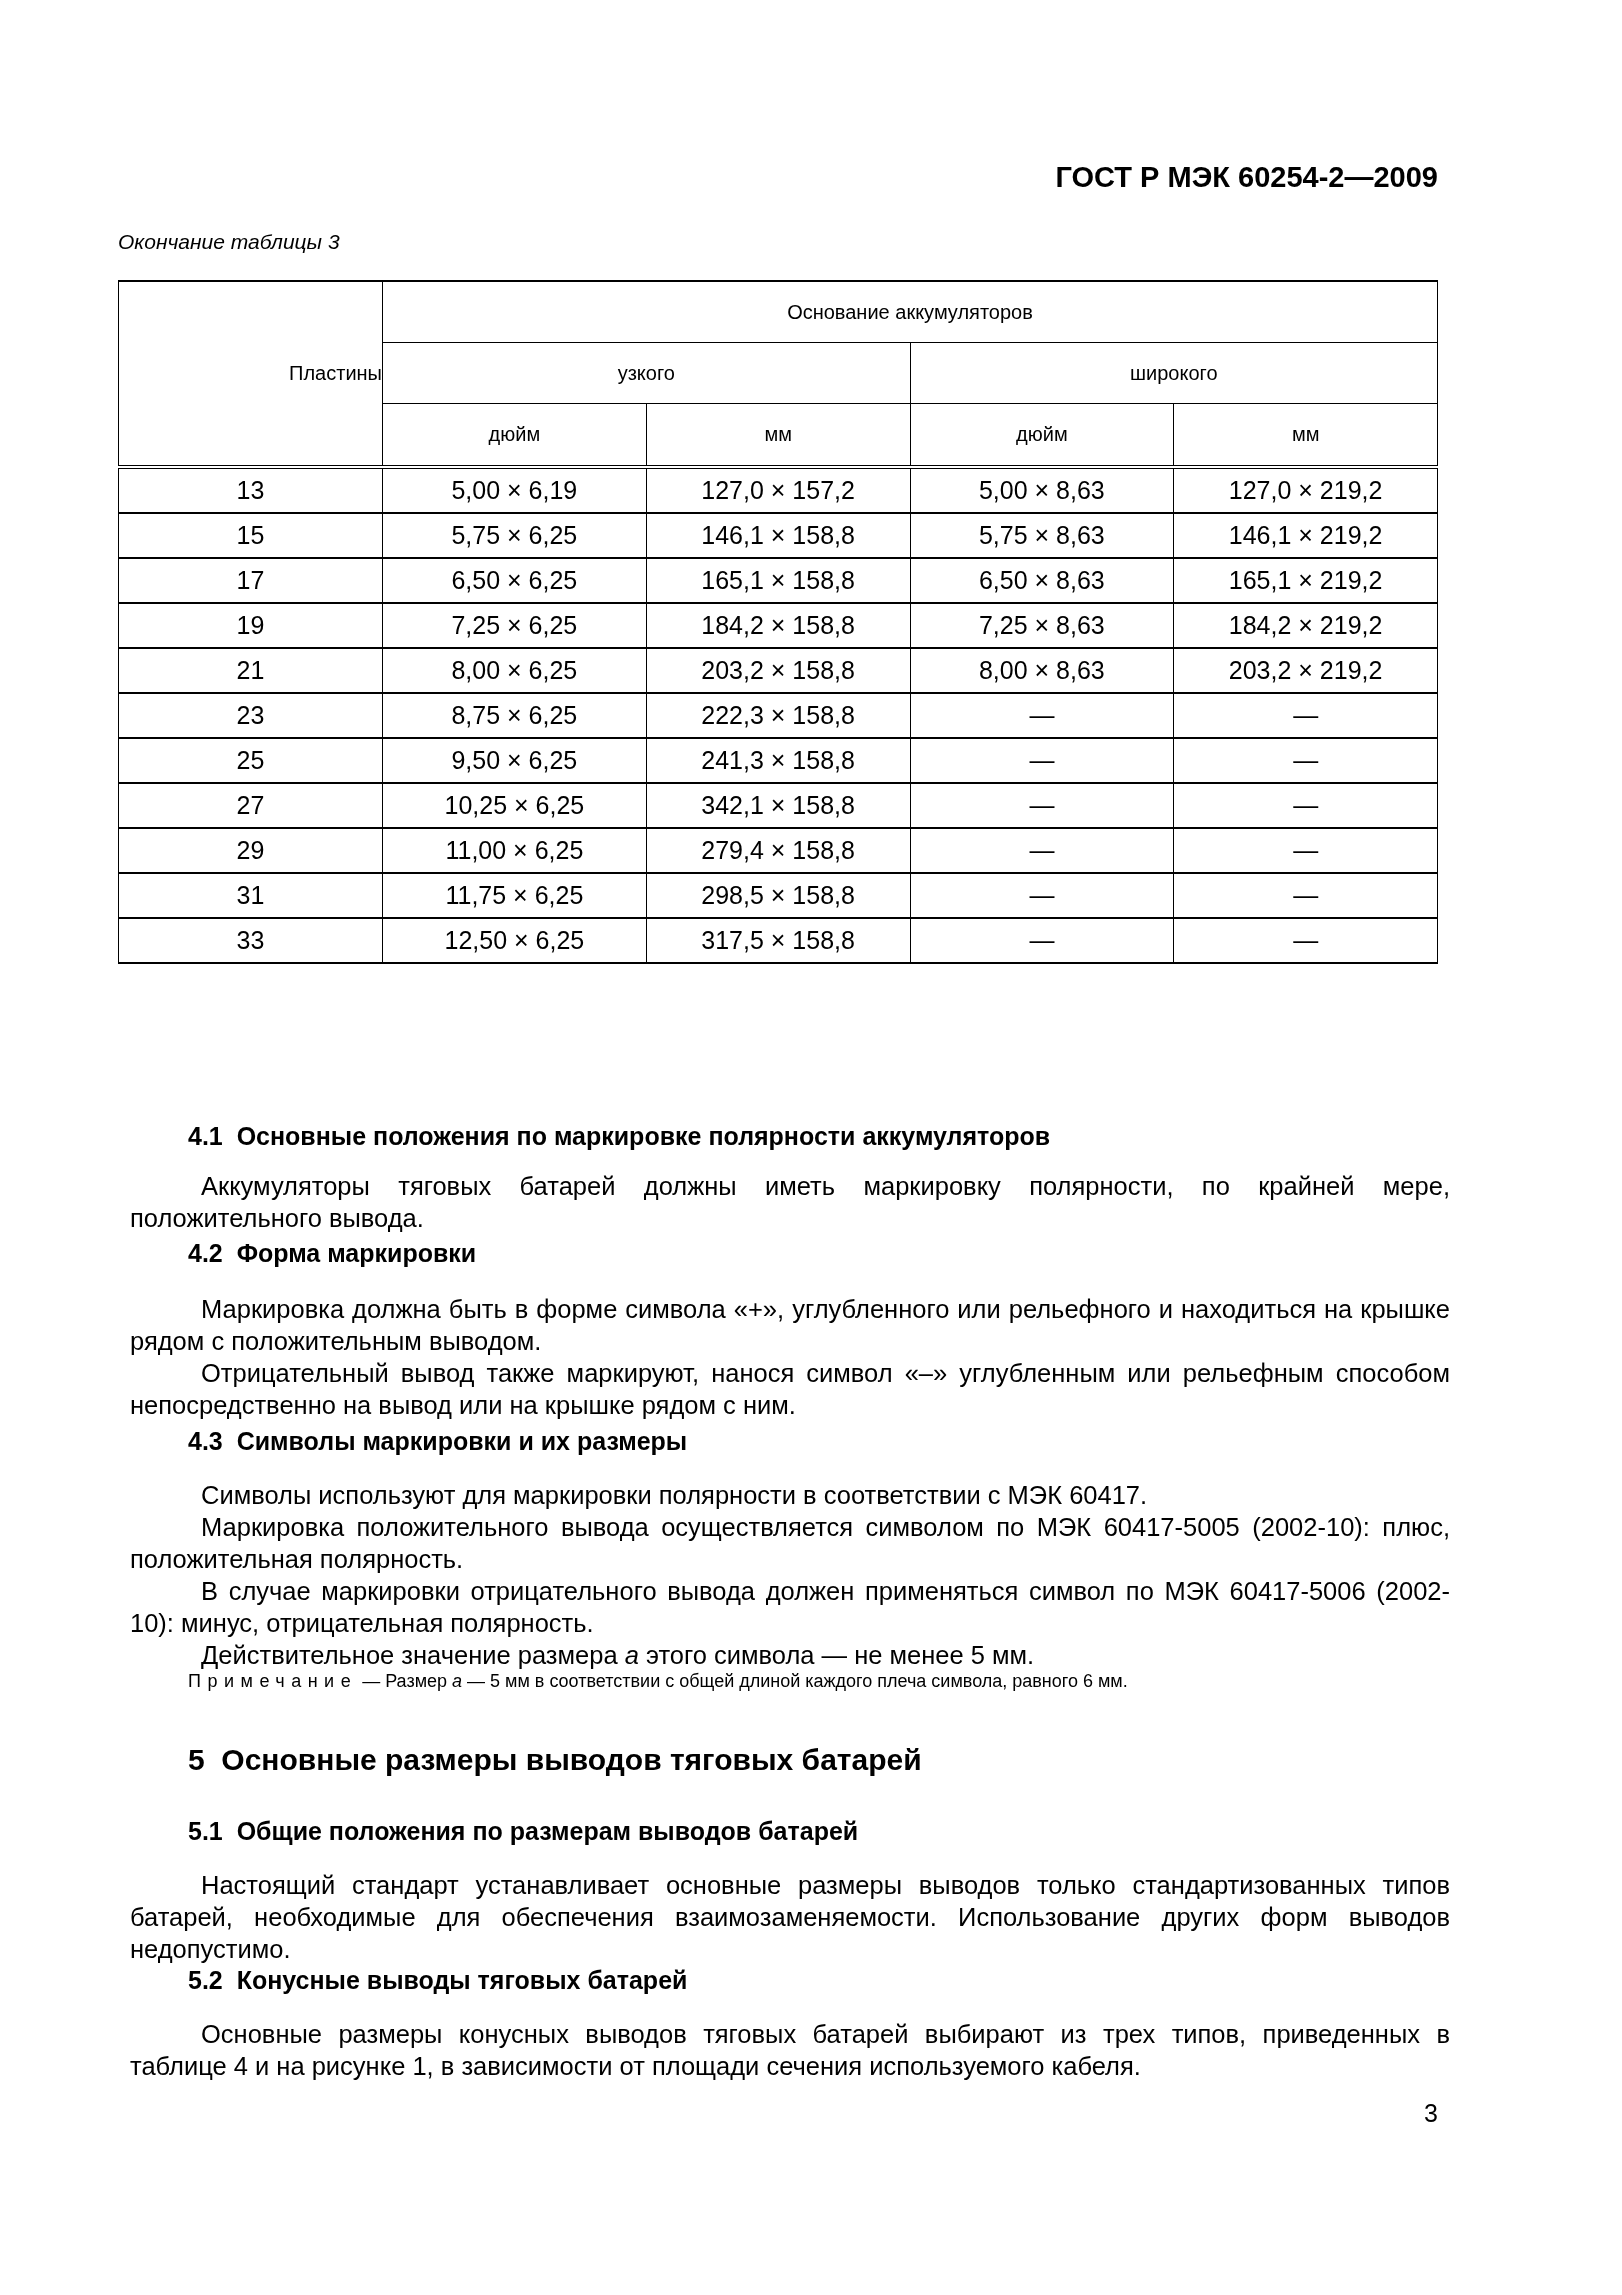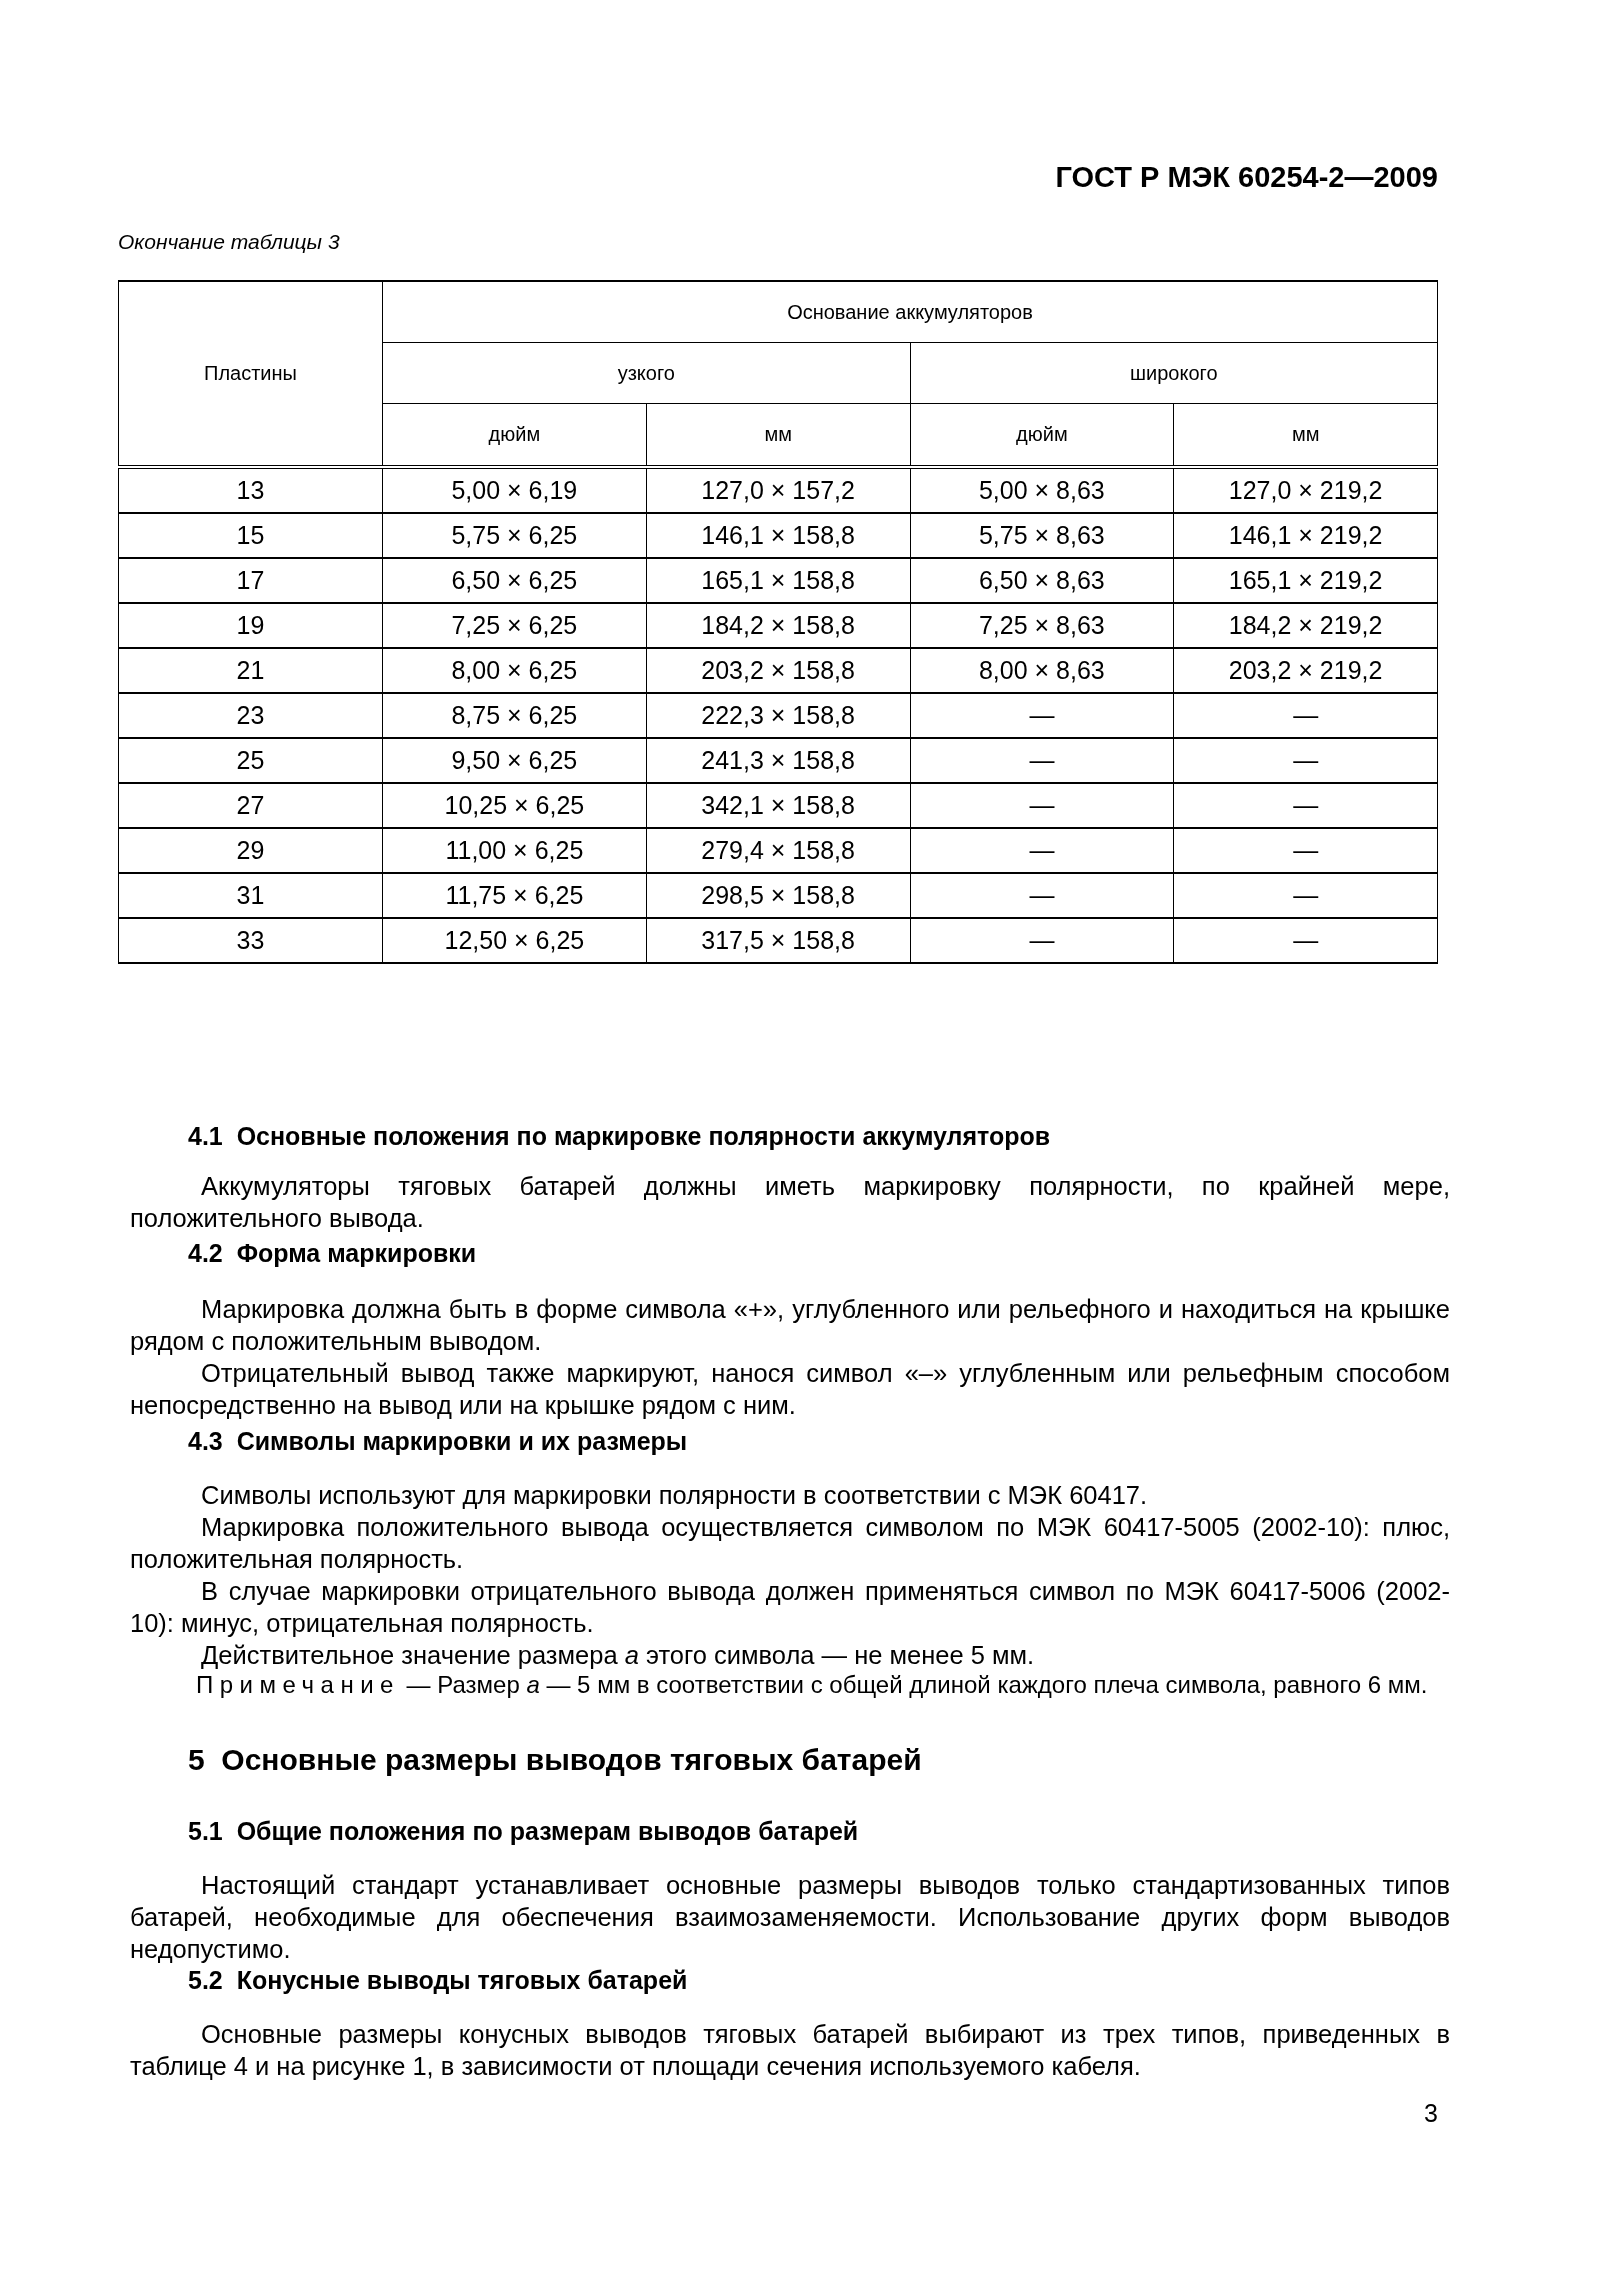--- a/index.html
+++ b/index.html
@@ -9,33 +9,33 @@
   #doc-code { right:185px; top:161px; font-weight:bold; font-size:29px; }
   #table-caption { left:118px; top:230px; font-style:italic; font-size:21px; }
   table#t3 { position:absolute; left:118px; top:280px; width:1320px; border-collapse:collapse;
              font-size:25px; table-layout:fixed; }
   #t3 td, #t3 th { text-align:center; vertical-align:middle; padding:0; font-weight:normal; }
   #t3 thead th { font-size:20px; border:1.3px solid #000; }
   #t3 thead tr.r1 th { height:60px; }
   #t3 thead tr.r2 th { height:60px; }
   #t3 thead tr.r3 th { height:61px; }
   #t3 thead { border-top:2.6px solid #000; }
-  #t3 thead tr.r1 th.plates { border-left:1.3px solid #000; }
+  #t3 thead tr.r1 th.plates { border-left:1.3px solid #000;text-align:right; }
   #t3 thead tr:last-child th, #t3 thead th.plates { border-bottom:4.6px double #000; }
   #t3 tbody td { height:43px; border-left:0.7px solid #000; border-right:0.7px solid #000; border-bottom:2px solid #000; }
   #t3 tbody td:first-child { border-left:1.3px solid #000; }
   #t3 tbody td:last-child { border-right:1.3px solid #000; }
   #t3 .col0 { width:264px; }
   .dash { font-weight:bold; }
   .h1 { font-weight:bold; font-size:30px; line-height:38px; left:188px; width:1243px; }
   .h2 { font-weight:bold; font-size:25px; left:188px; }
   .p { font-size:25.5px; line-height:32px; left:118px; width:1320px; text-align:justify;
        text-indent:71px; margin:12px; }
   .p.last { text-align-last:left; }
-  .note { font-size:24px; left:196px;text-align:center; }
+  .note { font-size:18px; left:188px;text-align:center; }
   .note .sp { letter-spacing:6.5px; }
   #page-number { right:185px; top:2099px; font-size:25px; }
 </style>
 </head>
 <body>
 
 <div id="doc-code" class="abs">ГОСТ Р МЭК 60254-2—2009</div>
 <div id="table-caption" class="abs">Окончание таблицы 3</div>
 
 <table id="t3">

